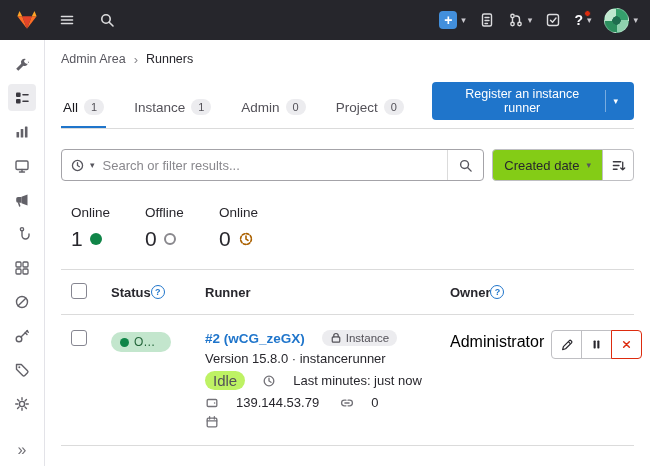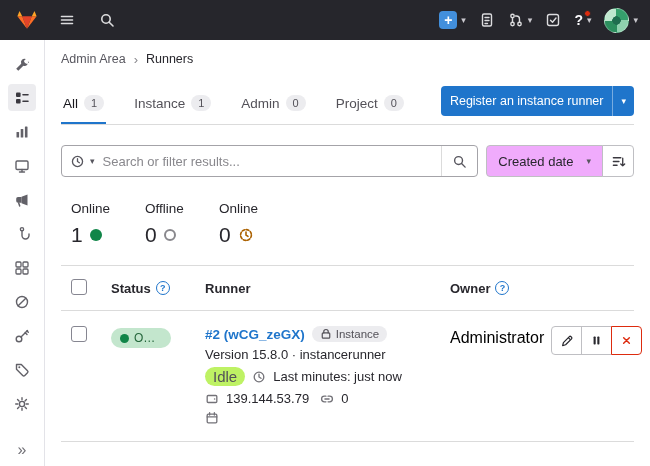--- a/index.html
+++ b/index.html
@@ -36,56 +36,56 @@
   .breadcrumb{height:38px;display:flex;align-items:center;gap:8px;font-size:12.5px}
   .crumb{color:#57565e;cursor:pointer}
   .crumb.current{color:#28272d}
   .crumb-sep{color:#89888d;font-size:13px}
 
   
   .tabs-row{display:flex;align-items:flex-end;border-bottom:1px solid #dbdbdb;margin-top:4px}
   .tab{display:flex;align-items:center;gap:6px;padding:13px 2px 13px;margin-right:26px;font-size:13.5px;color:#535158;cursor:pointer}
   .tab.active{color:#18171d;font-weight:normal;box-shadow:inset 0 -2px 0 #1f75cb}
   .count-badge{background:#ececef;color:#535158;border-radius:10px;padding:1px 7px;font-size:11px;line-height:14px}
-  .btn-register{margin-left:auto;margin-bottom:8px;background:#1f75cb;color:#fff;border:none;border-radius:4px;display:flex;align-items:center;font-size:12.5px;padding:0;height:30px;cursor:pointer}
+  .btn-register{margin-left:auto;margin-bottom:8px;background:#1f75cb;color:#fff;border:none;border-radius:4px;display:flex;align-items:center;font-size:12.5px;padding:8px;height:38px;cursor:pointer}
   .btn-register .lbl{padding:0 9px}
   .btn-register .sep{width:1px;align-self:stretch;background:rgba(255,255,255,.4)}
   .btn-register .chev{color:#fff;padding:0 8px}
 
   
   .filter-row{display:flex;gap:8px;margin-top:20px;height:32px}
   .searchbox{flex:1;max-width:426px;border:1px solid #a4a3a8;border-radius:4px;display:flex;align-items:center;background:#fff}
   .hist-seg{display:flex;align-items:center;gap:5px;padding:0 8px;color:#57565e;cursor:pointer}
   .searchbox input{flex:1;border:none;outline:none;font-size:13px;color:#28272d;min-width:0;background:transparent}
   .searchbox input::placeholder{color:#89888d}
   .search-btn{width:36px;align-self:stretch;border-left:1px solid #dbdbdb;display:flex;align-items:center;justify-content:center;color:#57565e;cursor:pointer;background:none;border-top:none;border-right:none;border-bottom:none}
   .sort-group{display:flex;margin-left:auto}
-  .sort-main{display:flex;align-items:center;gap:13px;background:#f0abfc;border:1px solid #bfbfc3;border-radius:4px 0 0 4px;padding:4px 11px;font-size:13px;color:#28272d;cursor:pointer}
+  .sort-main{display:flex;align-items:center;gap:7px;background:#84cc16;border:1px solid #bfbfc3;border-radius:4px 0 0 4px;padding:4px 11px;font-size:13px;color:#28272d;cursor:pointer}
   .sort-dir{width:32px;background:#fff;border:1px solid #bfbfc3;margin-left:-1px;border-radius:0 4px 4px 0;display:flex;align-items:center;justify-content:center;color:#3a383f;cursor:pointer}
 
   
   .stats-row{display:flex;gap:26px;margin-top:24px;padding-left:10px;padding-bottom:18px}
   .stat{min-width:48px}
   .stat .lab{font-size:13.5px;color:#28272d;margin-bottom:7px}
   .stat .valrow{display:flex;align-items:center;gap:7px}
   .stat .val{font-size:21px;color:#28272d}
   .dot-online{width:12px;height:12px;border-radius:50%;background:#108548;display:inline-block}
   .ring-offline{width:12px;height:12px;border-radius:50%;border:2.5px solid #89888d;display:inline-block}
 
   
   .tbl-head{display:grid;grid-template-columns:50px 94px 245px 1fr 100px;align-items:center;border-top:1px solid #dbdbdb;border-bottom:1px solid #dbdbdb;height:46px;font-size:13px;font-weight:bold;color:#28272d}
-  .head-cell{display:flex;align-items:center;gap:5px}
+  .head-cell{display:flex;align-items:center;}
   .help-q{width:14px;height:14px;border-radius:50%;border:1.5px solid #1f75cb;color:#1f75cb;font-size:9px;font-weight:bold;display:inline-flex;align-items:center;justify-content:center;cursor:pointer}
   .tbl-row{display:grid;grid-template-columns:50px 94px 245px 1fr 100px;padding:15px 0 16px;border-bottom:1px solid #dbdbdb;align-items:start}
   .cb{width:16px;height:16px;border:1px solid #868691;border-radius:3px;background:#fff;appearance:none;-webkit-appearance:none;cursor:pointer;margin-left:10px}
   .status-pill{display:inline-flex;align-items:center;gap:5px;background:#c3e6cd;color:#24663b;font-size:12px;padding:3px 9px;border-radius:12px;max-width:60px;margin-top:2px}
   .status-pill .sdot{width:9px;height:9px;border-radius:50%;background:#108548;flex-shrink:0}
   .status-pill .stxt{overflow:hidden;text-overflow:ellipsis;white-space:nowrap;max-width:30px}
   .runner-cell{display:flex;flex-direction:column;gap:5px;font-size:13px;color:#28272d}
-  .r-line{display:flex;align-items:center;gap:7px}
+  .r-line{display:flex;align-items:center;gap:17px}
   .runner-link{color:#1f75cb;font-weight:bold;font-size:13.5px;cursor:pointer;text-decoration:none}
   .type-badge{display:inline-flex;align-items:center;gap:4px;background:#ececef;color:#535158;font-size:11.5px;padding:2px 8px;border-radius:10px}
   .idle-badge{background:#bef264;color:#535158;font-size:15px;padding:1px 8px;border-radius:10px}
   .gicon{color:#737278;display:inline-flex}
   .owner-cell{font-size:16px;color:#000000;padding-top:3px}
   .actions{display:flex;justify-content:flex-end;padding-right:2px}
   .act{width:31px;height:29px;background:#fff;border:1px solid #bfbfc3;display:flex;align-items:center;justify-content:center;margin-left:-1px;cursor:pointer;color:#28272d;padding:0}
   .act.first{border-radius:4px 0 0 4px}
   .act.danger{border-color:#dd2b0e;color:#dd2b0e;border-radius:0 4px 4px 0;position:relative;z-index:1}
   svg{display:block}

